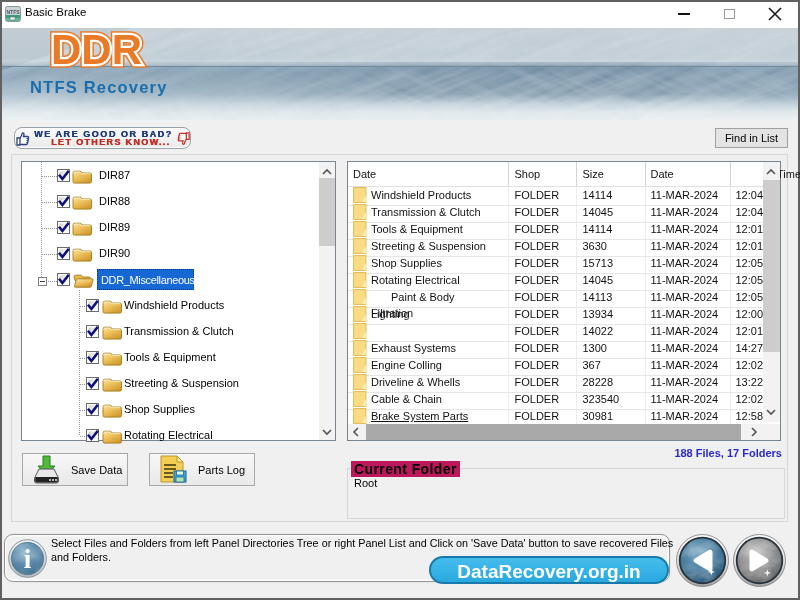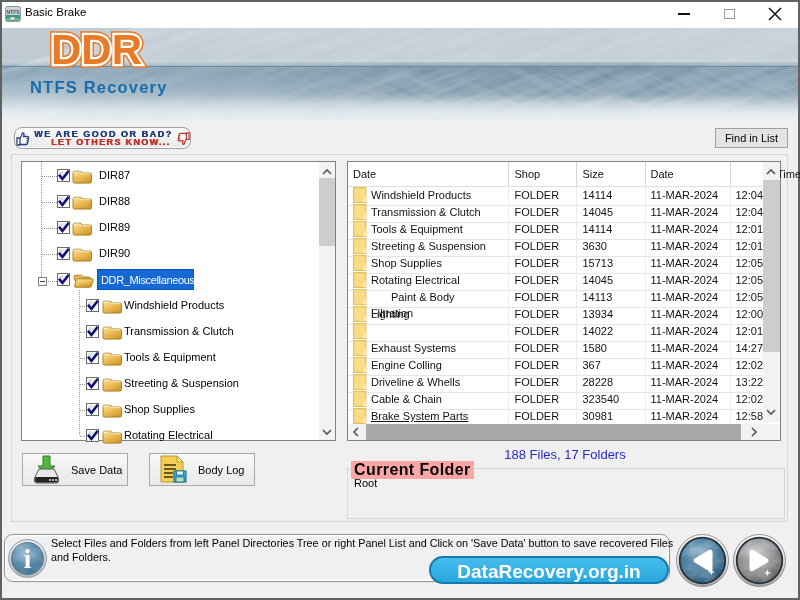--- a/index.html
+++ b/index.html
@@ -466,21 +466,21 @@
 <div class="lrow-text" style="left:582.5px;top:323px;">14022</div>
 <div class="lrow-text" style="left:650.5px;top:323px;">11-MAR-2024</div>
 <div class="lrow-text" style="left:735.5px;top:323px;">12:01</div>
 <div class="gridline" style="top:340.5px;"></div>
 <svg class="abs" style="left:353px;top:340.0px" width="14" height="16" viewBox="0 0 14 16">
       <rect x="0.6" y="0.6" width="12.3" height="14.8" fill="#fadc85" stroke="#e3b94e" stroke-width="1"></rect>
       <path d="M13 8 l0 7 l-4 0 z" fill="#fcefc0" opacity="0.85"></path>
     </svg>
 <div class="lrow-text" style="left:371px;top:340px;">Exhaust Systems</div>
 <div class="lrow-text" style="left:514.5px;top:340px;">FOLDER</div>
-<div class="lrow-text" style="left:582.5px;top:340px;">1580</div>
+<div class="lrow-text" style="left:582.5px;top:340px;">1300</div>
 <div class="lrow-text" style="left:650.5px;top:340px;">11-MAR-2024</div>
 <div class="lrow-text" style="left:735.5px;top:340px;">14:27</div>
 <div class="gridline" style="top:357.5px;"></div>
 <svg class="abs" style="left:353px;top:357.0px" width="14" height="16" viewBox="0 0 14 16">
       <rect x="0.6" y="0.6" width="12.3" height="14.8" fill="#fadc85" stroke="#e3b94e" stroke-width="1"></rect>
       <path d="M13 8 l0 7 l-4 0 z" fill="#fcefc0" opacity="0.85"></path>
     </svg>
 <div class="lrow-text" style="left:371px;top:357px;">Engine Colling</div>
 <div class="lrow-text" style="left:514.5px;top:357px;">FOLDER</div>
 <div class="lrow-text" style="left:582.5px;top:357px;">367</div>
@@ -639,26 +639,26 @@
 </defs>
 <circle cx="26.5" cy="26.5" r="26" fill="url(#ring1)" stroke="#787878" stroke-width="0.8"></circle>
 <circle cx="26.5" cy="26.5" r="22.8" fill="url(#graym)" stroke="#26323c" stroke-width="1.8"></circle>
 <g clip-path="url(#c2)" opacity="0.45">
       <rect x="3" y="3" width="47" height="47" filter="url(#marble)"></rect>
     </g>
 <path d="M35.5 26.5 a2.4 2.4 0 0 0 -1.2 -2.1 l-14.2 -8.5 a2.4 2.4 0 0 0 -3.6 2.1 v17 a2.4 2.4 0 0 0 3.6 2.1 l14.2 -8.5 a2.4 2.4 0 0 0 1.2 -2.1 z" fill="#fff"></path>
 <path d="M33.5 38 l0.9 -2.7 l0.9 2.7 l2.7 0.9 l-2.7 0.9 l-0.9 2.7 l-0.9 -2.7 l-2.7 -0.9 z" fill="#ffffff" opacity="0.9"></path>
 </svg>
 
-<div class="abs" style="left:348px;top:447px;width:434px;text-align:center;font-size:13px;color:#2a2ac8;">188 Files,  17 Folders</div>
+<div class="abs" style="left:348px;top:447px;width:434px;text-align:right;font-size:11px;color:#2a2ac8;font-weight:bold;">188 Files,  17 Folders</div>
 
 <div class="groupbox" style="left:347px;top:468px;width:438px;height:51px;"></div>
-<div class="abs" style="left:351px;top:461px;background:#fca5a5;padding:0 3px;font-size:16px;font-weight:bold;color:#000;letter-spacing:0.4px;">Current Folder</div>
+<div class="abs" style="left:351px;top:461px;background:#be185d;padding:0 3px;font-size:14px;font-weight:bold;color:#000;letter-spacing:0.4px;">Current Folder</div>
 <div class="abs" style="left:354px;top:477px;font-size:11px;color:#000;">Root</div>
 
 <div class="btn" style="left:22px;top:453px;width:106px;height:33px;"></div>
 <div class="abs" style="left:71px;top:464px;font-size:11px;color:#000;">Save Data</div>
 <div class="btn" style="left:149px;top:453px;width:106px;height:33px;"></div>
-<div class="abs" style="left:198px;top:464px;font-size:11px;color:#000;">Body Log</div>
+<div class="abs" style="left:198px;top:464px;font-size:11px;color:#000;">Parts Log</div>
 
 <div id="bottombar"></div>
 <div id="bb-text">Select Files and Folders from left Panel Directories Tree or right Panel List and Click on 'Save Data' button to save recovered Files<br>and Folders.</div>
 <div id="ddr-btn">DataRecovery.org.in</div>
 
 </body></html>

